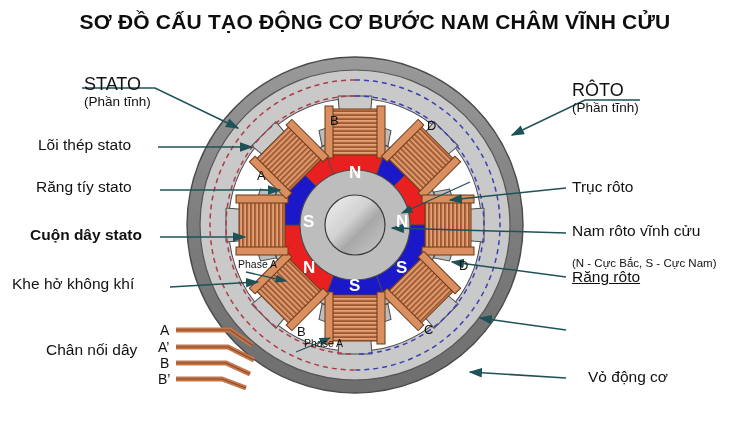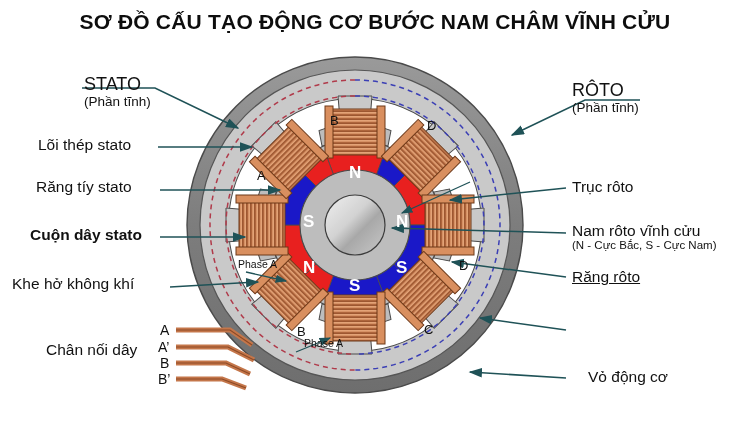--- a/index.html
+++ b/index.html
@@ -11,21 +11,21 @@
   #stage{position:absolute;left:0;top:0;width:750px;height:423px;}
   .title{
     position:absolute;left:0;top:10px;width:750px;text-align:center;
     font-size:21px;font-weight:bold;color:#0d0d0d;letter-spacing:.2px;
     white-space:nowrap;
   }
   .lbl{position:absolute;color:#111111;white-space:nowrap;line-height:1.12;}
   .lbl .main{font-size:15.5px;}
   .lbl .bold{font-size:18px;font-weight:normal;}
   .lbl .sub{font-size:13.5px;}
-  .lbl .tiny{font-size:11.5px;}
+  .lbl .tiny{font-size:11.5px;margin-top:18px;}
   .lead-letter{position:absolute;font-size:14px;color:#111;}
   svg{position:absolute;left:0;top:0;}
   .svg-top{pointer-events:none;}
 </style>
 </head>
 <body>
 
 <div id="stage">
 
   <div class="title">SƠ ĐỒ CẤU TẠO ĐỘNG CƠ BƯỚC NAM CHÂM VĨNH CỬU</div>

